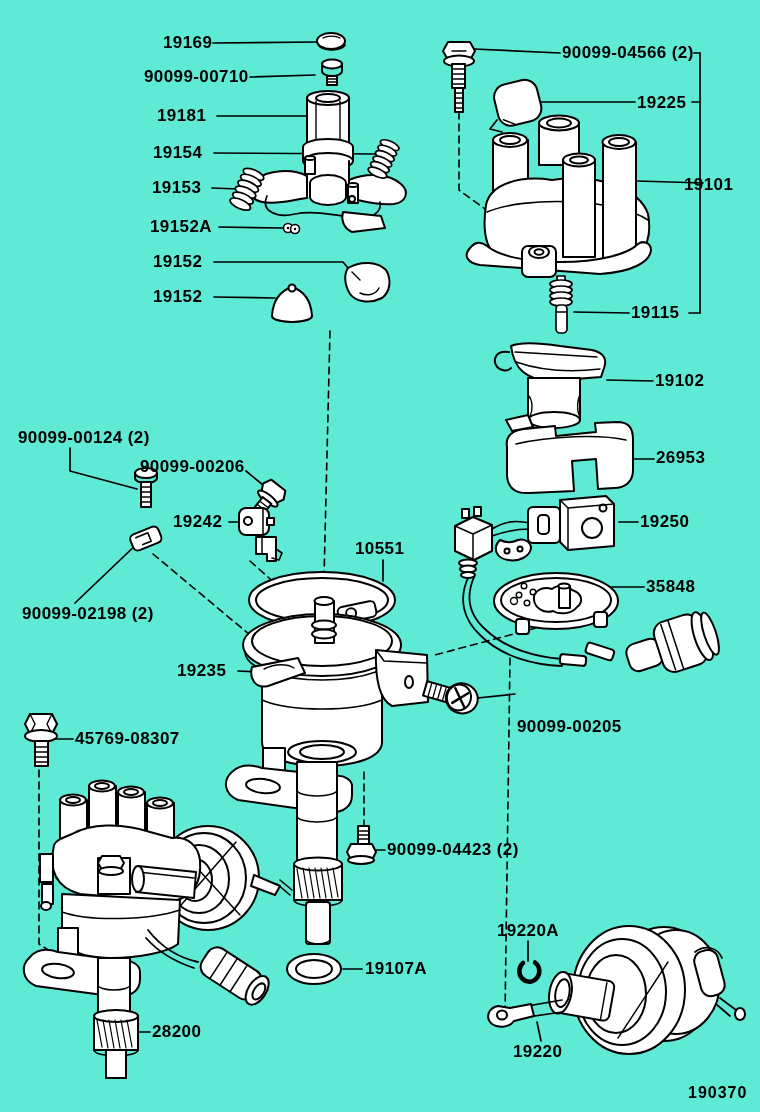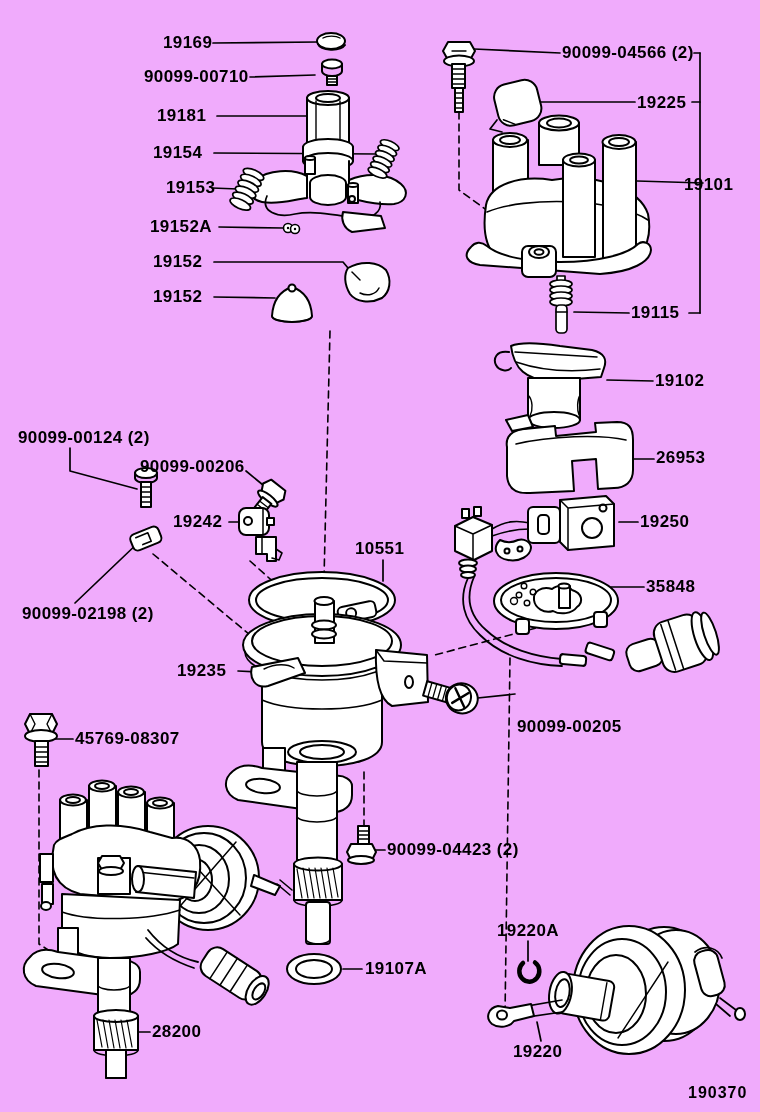--- a/index.html
+++ b/index.html
@@ -1,16 +1,16 @@
 <!DOCTYPE html>
 <html><head>
 <meta charset="utf-8">
 <style>
   html,body{margin:0;padding:0;background:#ffffff;}
-  .page{position:relative;width:760px;height:1112px;background:#f0abfc;overflow:hidden;
+  .page{position:relative;width:760px;height:1112px;background:#5eead4;overflow:hidden;
         font-family:"Liberation Sans",sans-serif;color:#000;}
   .art{position:absolute;left:0;top:0;}
   .callout{position:absolute;font-size:17px;font-weight:bold;letter-spacing:0.4px;
            line-height:18px;white-space:nowrap;color:#000;}
   .drawing-no{font-size:16px;letter-spacing:1px;}
 </style>
 </head>
 <body>
 
 <div class="page">
@@ -434,21 +434,21 @@
     <path d="M498,1006 C488,1008 485,1018 492,1024 C499,1029 510,1027 514,1021 L534,1016 L531,1004 L510,1008 Z" fill="#fff"></path>
     <ellipse cx="502" cy="1015" rx="5" ry="4.5"></ellipse>
   </g>
 
 </svg>
 
 <div class="callout" style="left:163px;top:34px">19169</div>
 <div class="callout" style="left:144px;top:68px">90099-00710</div>
 <div class="callout" style="left:157px;top:107px">19181</div>
 <div class="callout" style="left:153px;top:144px">19154</div>
-<div class="callout" style="left:166px;top:179px">19153</div>
+<div class="callout" style="left:152px;top:179px">19153</div>
 <div class="callout" style="left:150px;top:218px">19152A</div>
 <div class="callout" style="left:153px;top:253px">19152</div>
 <div class="callout" style="left:153px;top:288px">19152</div>
 <div class="callout" style="left:562px;top:44px">90099-04566 (2)</div>
 <div class="callout" style="left:637px;top:94px">19225</div>
 <div class="callout" style="left:684px;top:176px">19101</div>
 <div class="callout" style="left:631px;top:304px">19115</div>
 <div class="callout" style="left:655px;top:372px">19102</div>
 <div class="callout" style="left:656px;top:449px">26953</div>
 <div class="callout" style="left:640px;top:513px">19250</div>

